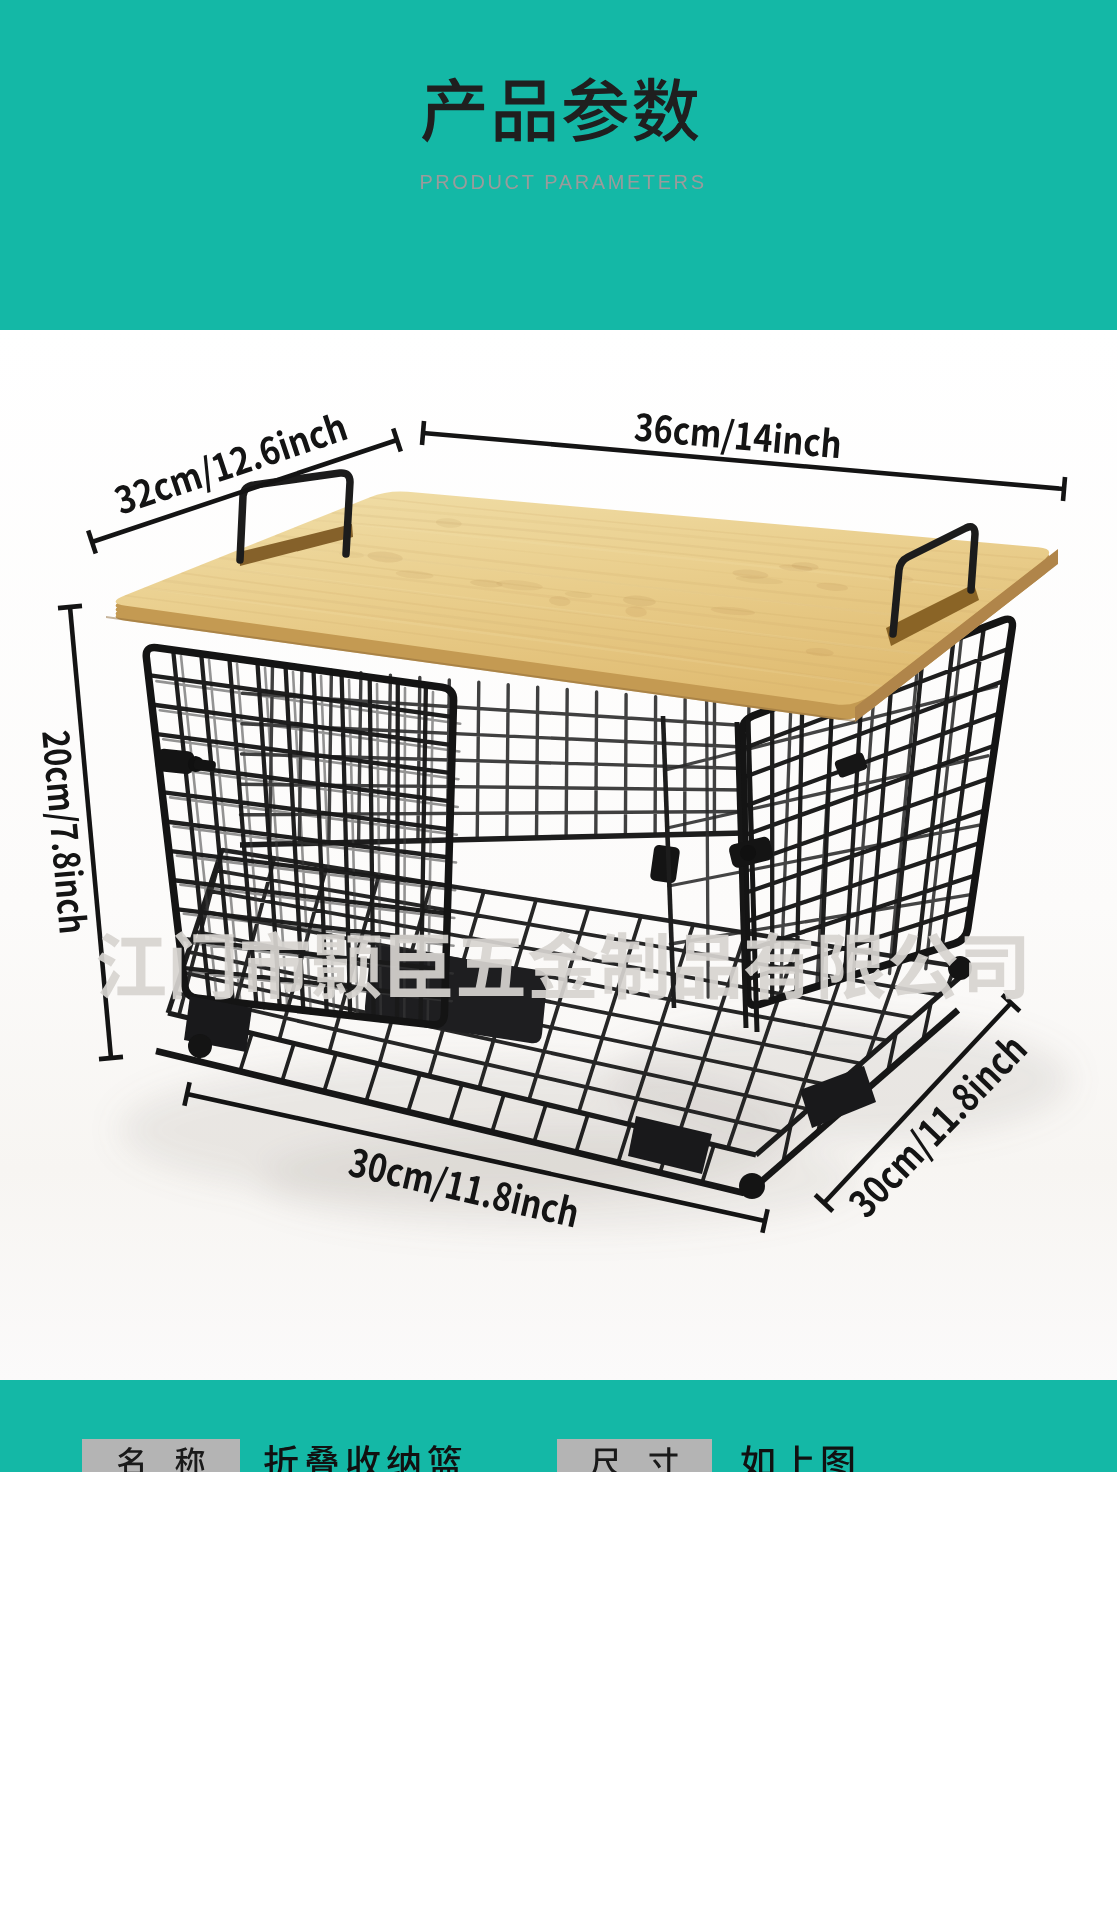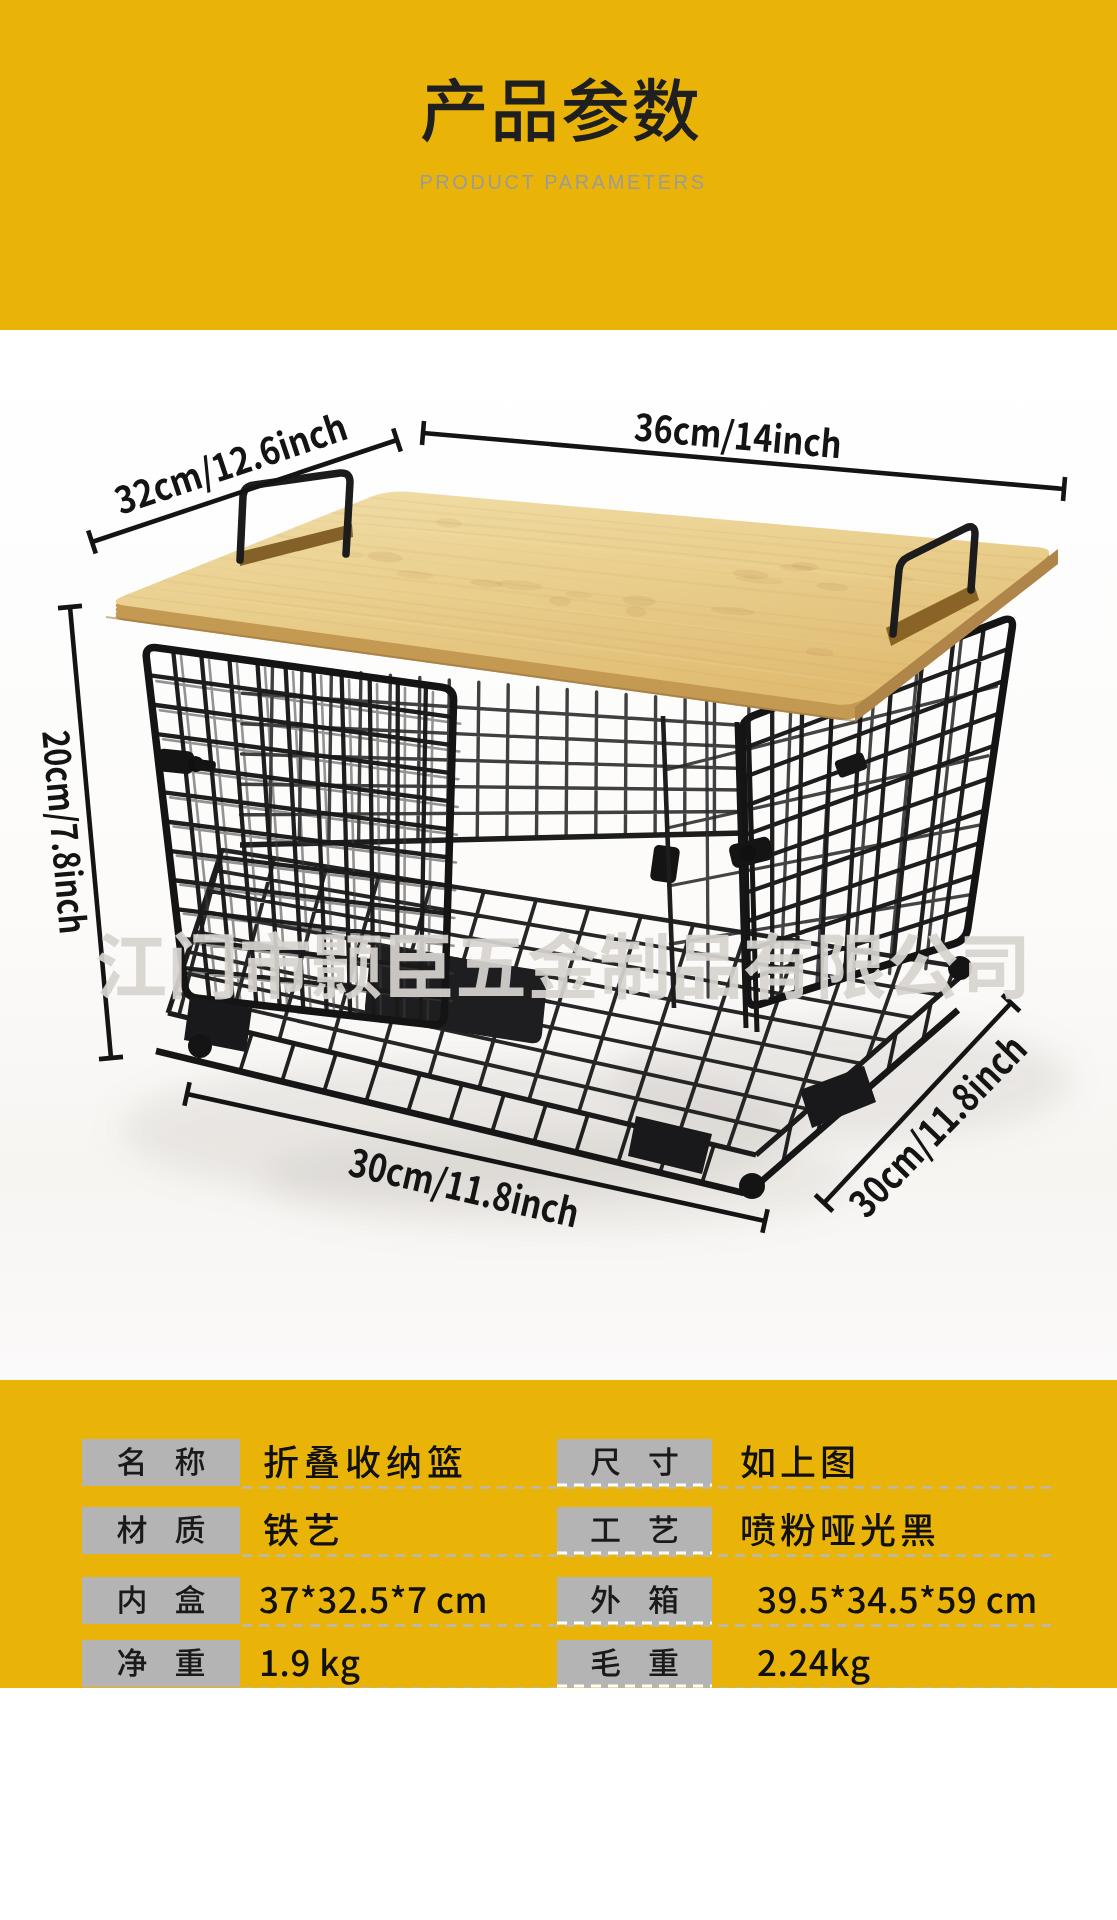--- a/index.html
+++ b/index.html
@@ -1,14 +1,14 @@
 <!DOCTYPE html>
 <html><head><meta charset="utf-8"><title>产品参数</title><style>
 html,body{margin:0;padding:0;background:#ffffff}
-#page{position:relative;width:1117px;height:1688px;background:#eab308;overflow:hidden;font-family:"Liberation Sans",sans-serif}
+#page{position:relative;width:1117px;height:1472px;background:#14b8a6;overflow:hidden;font-family:"Liberation Sans",sans-serif}
 </style></head><body>
 
 <div id="page">
 <svg width="1117" height="1920" viewBox="0 0 1117 1920">
 <defs>
         <linearGradient id="bgrad" x1="0" y1="0" x2="0" y2="1">
           <stop offset="0" stop-color="#ffffff"></stop>
           <stop offset="0.55" stop-color="#fcfbfa"></stop>
           <stop offset="0.8" stop-color="#f7f5f2"></stop>
           <stop offset="1" stop-color="#fbfafa"></stop>

